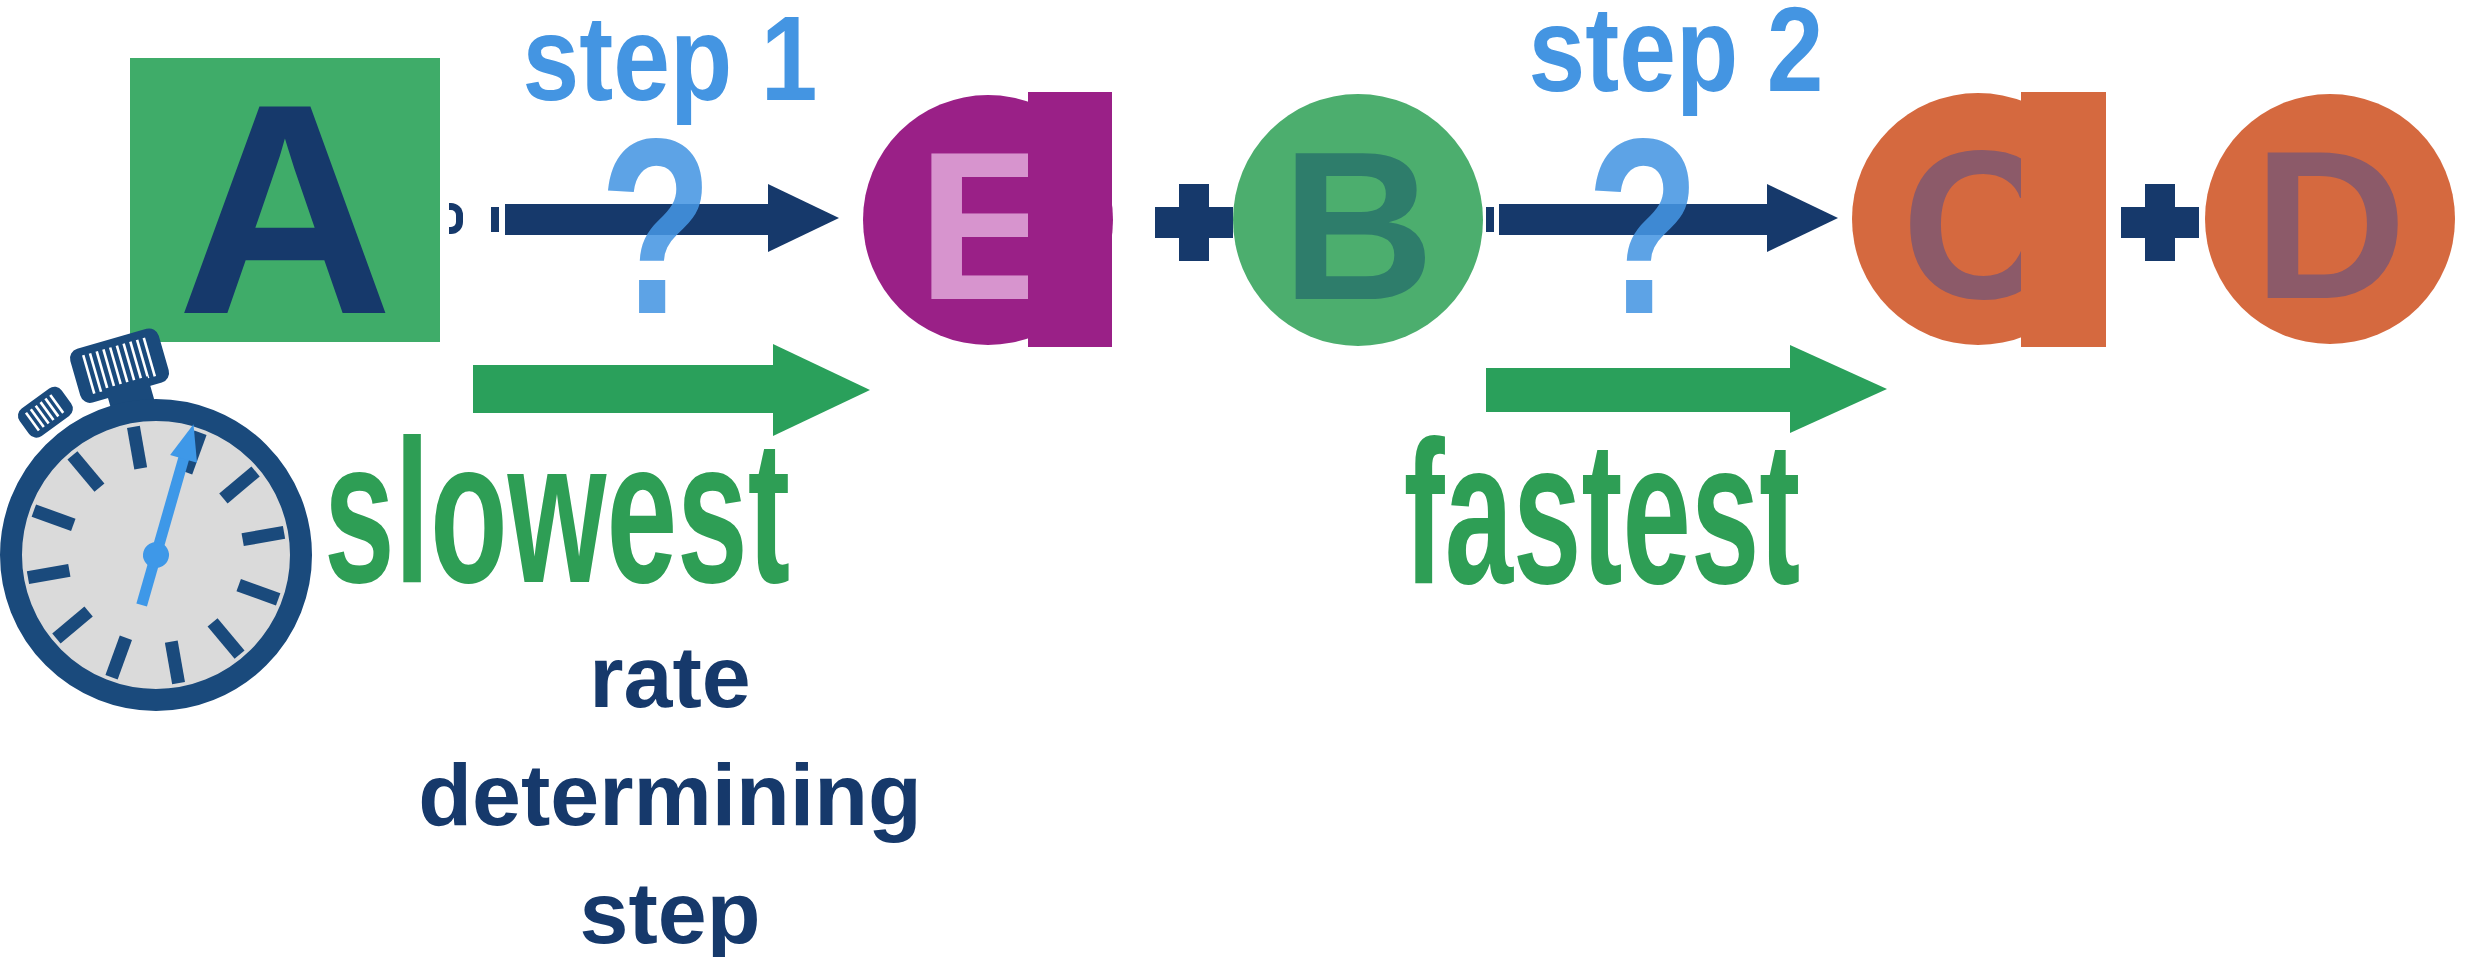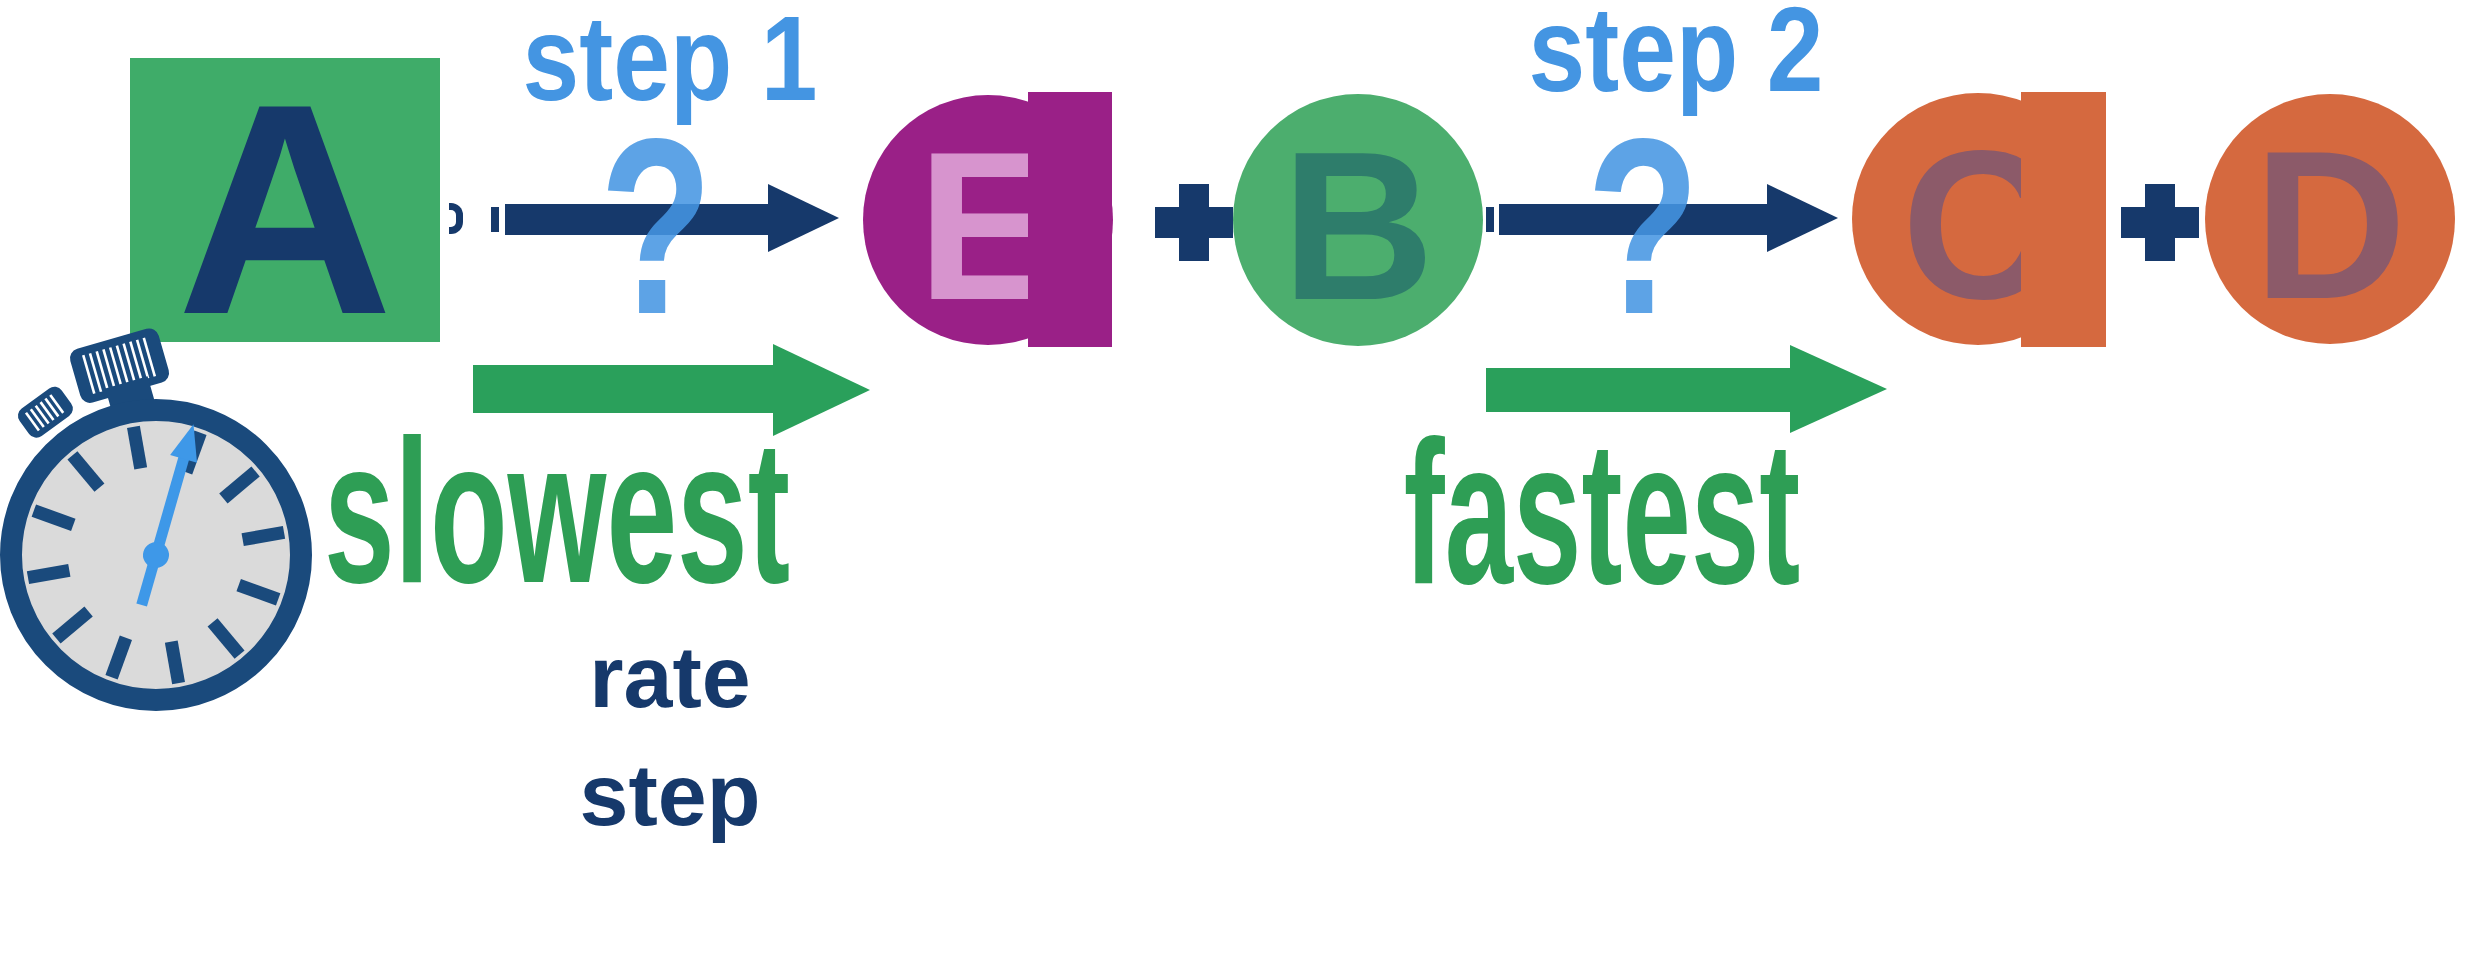--- a/index.html
+++ b/index.html
@@ -136,20 +136,21 @@
   <div class="abs green-body" id="garrow1-body"></div>
   <div class="abs" id="garrow1-head"></div>
   <span class="ctext" id="slowest">slowest</span>
 
   <div class="abs green-body" id="garrow2-body"></div>
   <div class="abs" id="garrow2-head"></div>
   <span class="ctext" id="fastest">fastest</span>
 
   <div class="abs" id="rds">
     <div>rate</div>
+    <div>determining</div>
     <div>step</div>
   </div>
 
   <svg class="abs" id="stopwatch" width="330" height="430" viewBox="0 0 330 430" xmlns="http://www.w3.org/2000/svg">
 
     <g transform="rotate(-16 122 42)">
       <rect class="wfill" x="74" y="12" width="92" height="56" rx="10"></rect>
       <g class="whatch">
         <line x1="88" y1="20" x2="88" y2="60"></line>
           <line x1="95" y1="20" x2="95" y2="60"></line>

